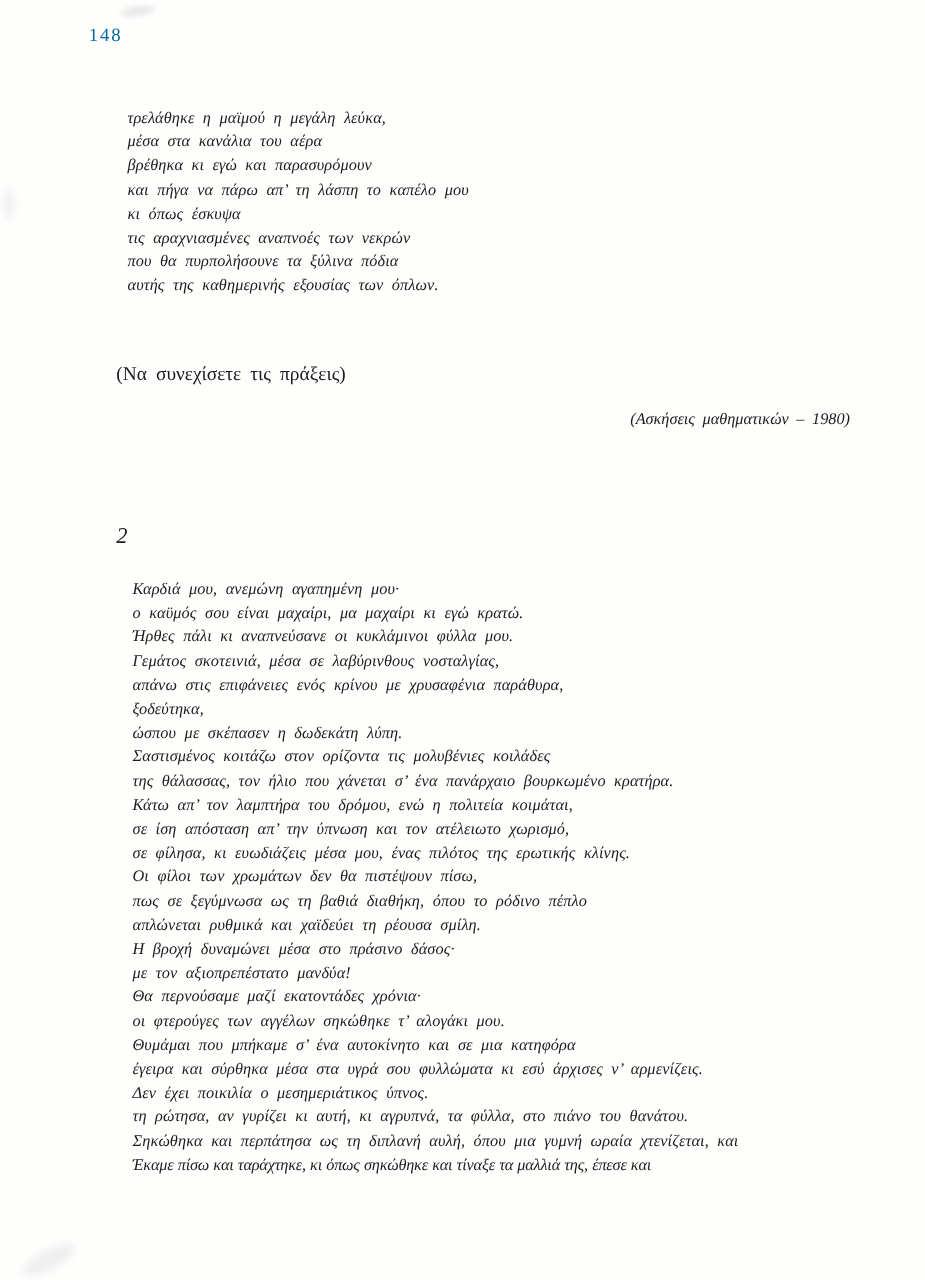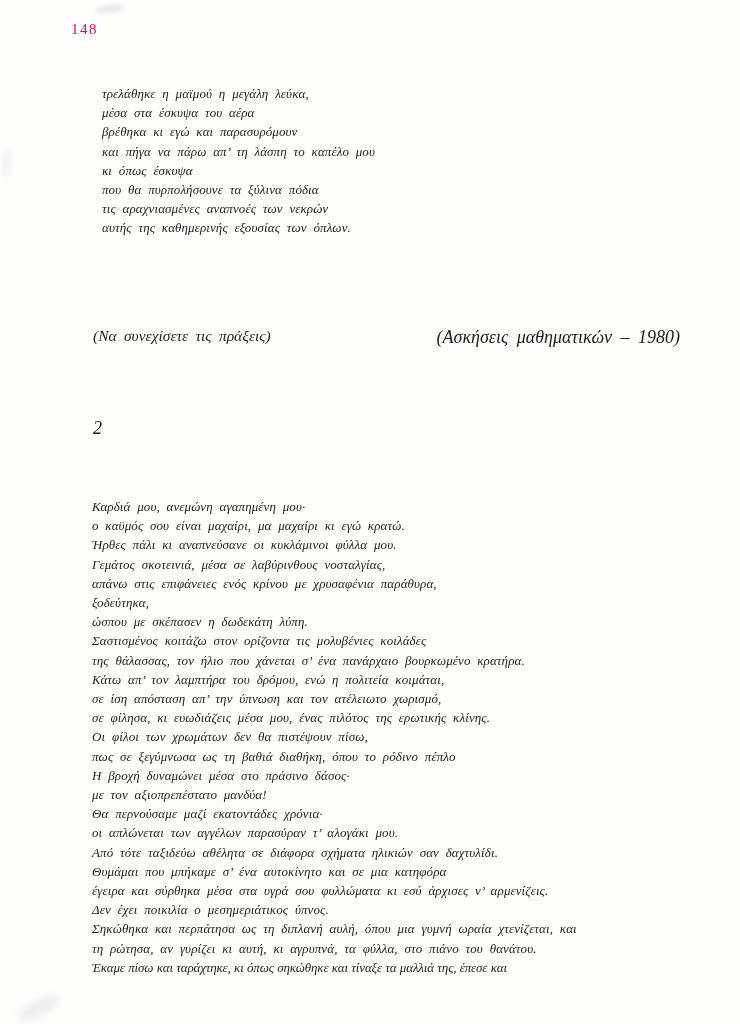--- a/index.html
+++ b/index.html
@@ -25,53 +25,51 @@
     inset: 0;
     background: var(--paper);
   }
   .page-number {
     position: absolute;
     left: 71px;
     top: 21px;
     font-size: 15px;
     font-style: normal;
     letter-spacing: 1.5px;
-    color: #be185d;
+    color: #0369a1;
   }
   .poem {
     position: absolute;
     font-style: italic;
     font-size: 13px;
     line-height: 19.2px;
     white-space: nowrap;
     word-spacing: 0.26em;
     letter-spacing: 0.1px;
   }
   .poem1 { left: 102px; top: 84px; }
-  .poem2 { left: 92px;  top: 461px; margin-top: 36px; }
+  .poem2 { left: 106px;  top: 461px; }
   
   .poem2 .line:nth-child(n+25) {
     word-spacing: 0.02em;
     letter-spacing: -0.15px;
   }
   .note {
     position: absolute;
     left: 93px;
     top: 291px;
-    font-style: italic;
     font-size: 15.5px;
     word-spacing: 0.22em;
-    margin-top: 36px;
   }
   .attribution {
     position: absolute;
     right: 60px;
     top: 327px;
     font-style: italic;
-    font-size: 18px;
+    font-size: 13px;
     word-spacing: 0.22em;
   }
   .section-number {
     position: absolute;
     left: 93px;
     top: 418px;
     font-style: italic;
     font-size: 18px;
   }
   
@@ -103,26 +101,26 @@
 </style>
 </head>
 <body>
 
 <div class="page">
 
   <div class="page-number">148</div>
 
   <div class="poem poem1">
       <div class="line">τρελάθηκε η μαϊμού η μεγάλη λεύκα,</div>
-      <div class="line">μέσα στα έσκυψα του αέρα</div>
+      <div class="line">μέσα στα κανάλια του αέρα</div>
       <div class="line">βρέθηκα κι εγώ και παρασυρόμουν</div>
       <div class="line">και πήγα να πάρω απ’ τη λάσπη το καπέλο μου</div>
       <div class="line">κι όπως έσκυψα</div>
+      <div class="line">τις αραχνιασμένες αναπνοές των νεκρών</div>
       <div class="line">που θα πυρπολήσουνε τα ξύλινα πόδια</div>
-      <div class="line">τις αραχνιασμένες αναπνοές των νεκρών</div>
       <div class="line">αυτής της καθημερινής εξουσίας των όπλων.</div>
     </div>
 
   <div class="note">(Να συνεχίσετε τις πράξεις)</div>
 
   <div class="attribution">(Ασκήσεις μαθηματικών – 1980)</div>
 
   <div class="section-number">2</div>
 
   <div class="poem poem2">
@@ -133,30 +131,30 @@
       <div class="line">απάνω στις επιφάνειες ενός κρίνου με χρυσαφένια παράθυρα,</div>
       <div class="line">ξοδεύτηκα,</div>
       <div class="line">ώσπου με σκέπασεν η δωδεκάτη λύπη.</div>
       <div class="line">Σαστισμένος κοιτάζω στον ορίζοντα τις μολυβένιες κοιλάδες</div>
       <div class="line">της θάλασσας, τον ήλιο που χάνεται σ’ ένα πανάρχαιο βουρκωμένο κρατήρα.</div>
       <div class="line">Κάτω απ’ τον λαμπτήρα του δρόμου, ενώ η πολιτεία κοιμάται,</div>
       <div class="line">σε ίση απόσταση απ’ την ύπνωση και τον ατέλειωτο χωρισμό,</div>
       <div class="line">σε φίλησα, κι ευωδιάζεις μέσα μου, ένας πιλότος της ερωτικής κλίνης.</div>
       <div class="line">Οι φίλοι των χρωμάτων δεν θα πιστέψουν πίσω,</div>
       <div class="line">πως σε ξεγύμνωσα ως τη βαθιά διαθήκη, όπου το ρόδινο πέπλο</div>
+      <div class="line">απλώνεται ρυθμικά και χαϊδεύει τη ρέουσα σμίλη.</div>
       <div class="line">Η βροχή δυναμώνει μέσα στο πράσινο δάσος·</div>
       <div class="line">με τον αξιοπρεπέστατο μανδύα!</div>
       <div class="line">Θα περνούσαμε μαζί εκατοντάδες χρόνια·</div>
-      <div class="line">οι απλώνεται των αγγέλων παρασύραν τ’ αλογάκι μου.</div>
-      <div class="line">Από τότε ταξιδεύω αθέλητα σε διάφορα σχήματα ηλικιών σαν δαχτυλίδι.</div>
+      <div class="line">οι φτερούγες των αγγέλων σηκώθηκε τ’ αλογάκι μου.</div>
       <div class="line">Θυμάμαι που μπήκαμε σ’ ένα αυτοκίνητο και σε μια κατηφόρα</div>
       <div class="line">έγειρα και σύρθηκα μέσα στα υγρά σου φυλλώματα κι εσύ άρχισες ν’ αρμενίζεις.</div>
       <div class="line">Δεν έχει ποικιλία ο μεσημεριάτικος ύπνος.</div>
+      <div class="line">τη ρώτησα, αν γυρίζει κι αυτή, κι αγρυπνά, τα φύλλα, στο πιάνο του θανάτου.</div>
       <div class="line">Σηκώθηκα και περπάτησα ως τη διπλανή αυλή, όπου μια γυμνή ωραία χτενίζεται, και</div>
-      <div class="line">τη ρώτησα, αν γυρίζει κι αυτή, κι αγρυπνά, τα φύλλα, στο πιάνο του θανάτου.</div>
       <div class="line">Έκαμε πίσω και ταράχτηκε, κι όπως σηκώθηκε και τίναξε τα μαλλιά της, έπεσε και</div>
     </div>
 
   <div class="smudge smudge-top"></div>
   <div class="smudge smudge-mid"></div>
   <div class="smudge smudge-bottom"></div>
 
 </div>
 
 </body></html>

